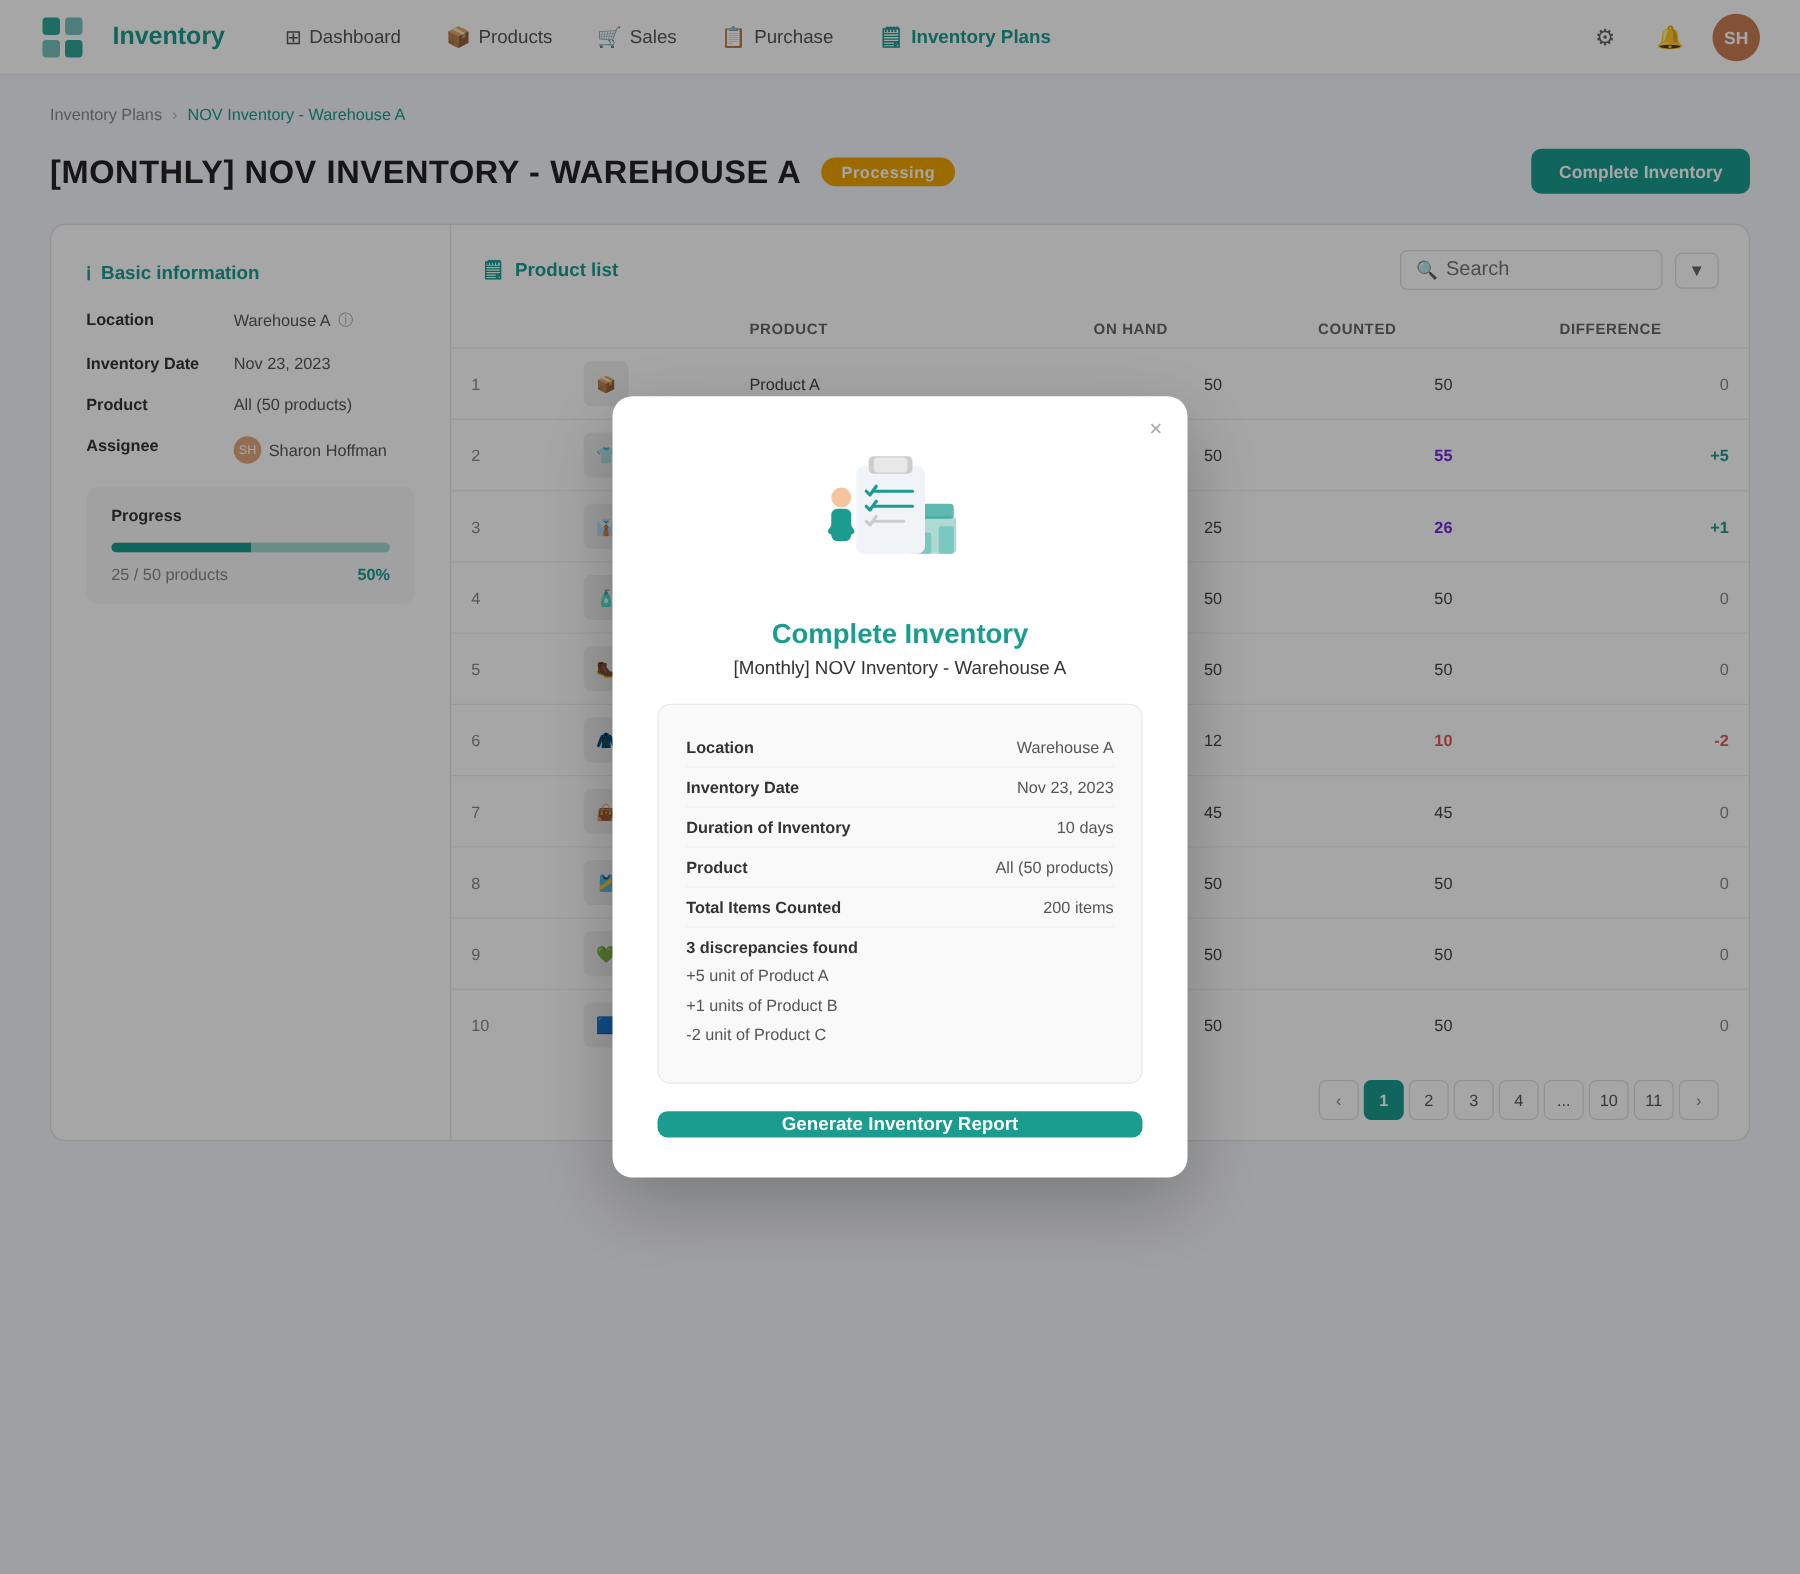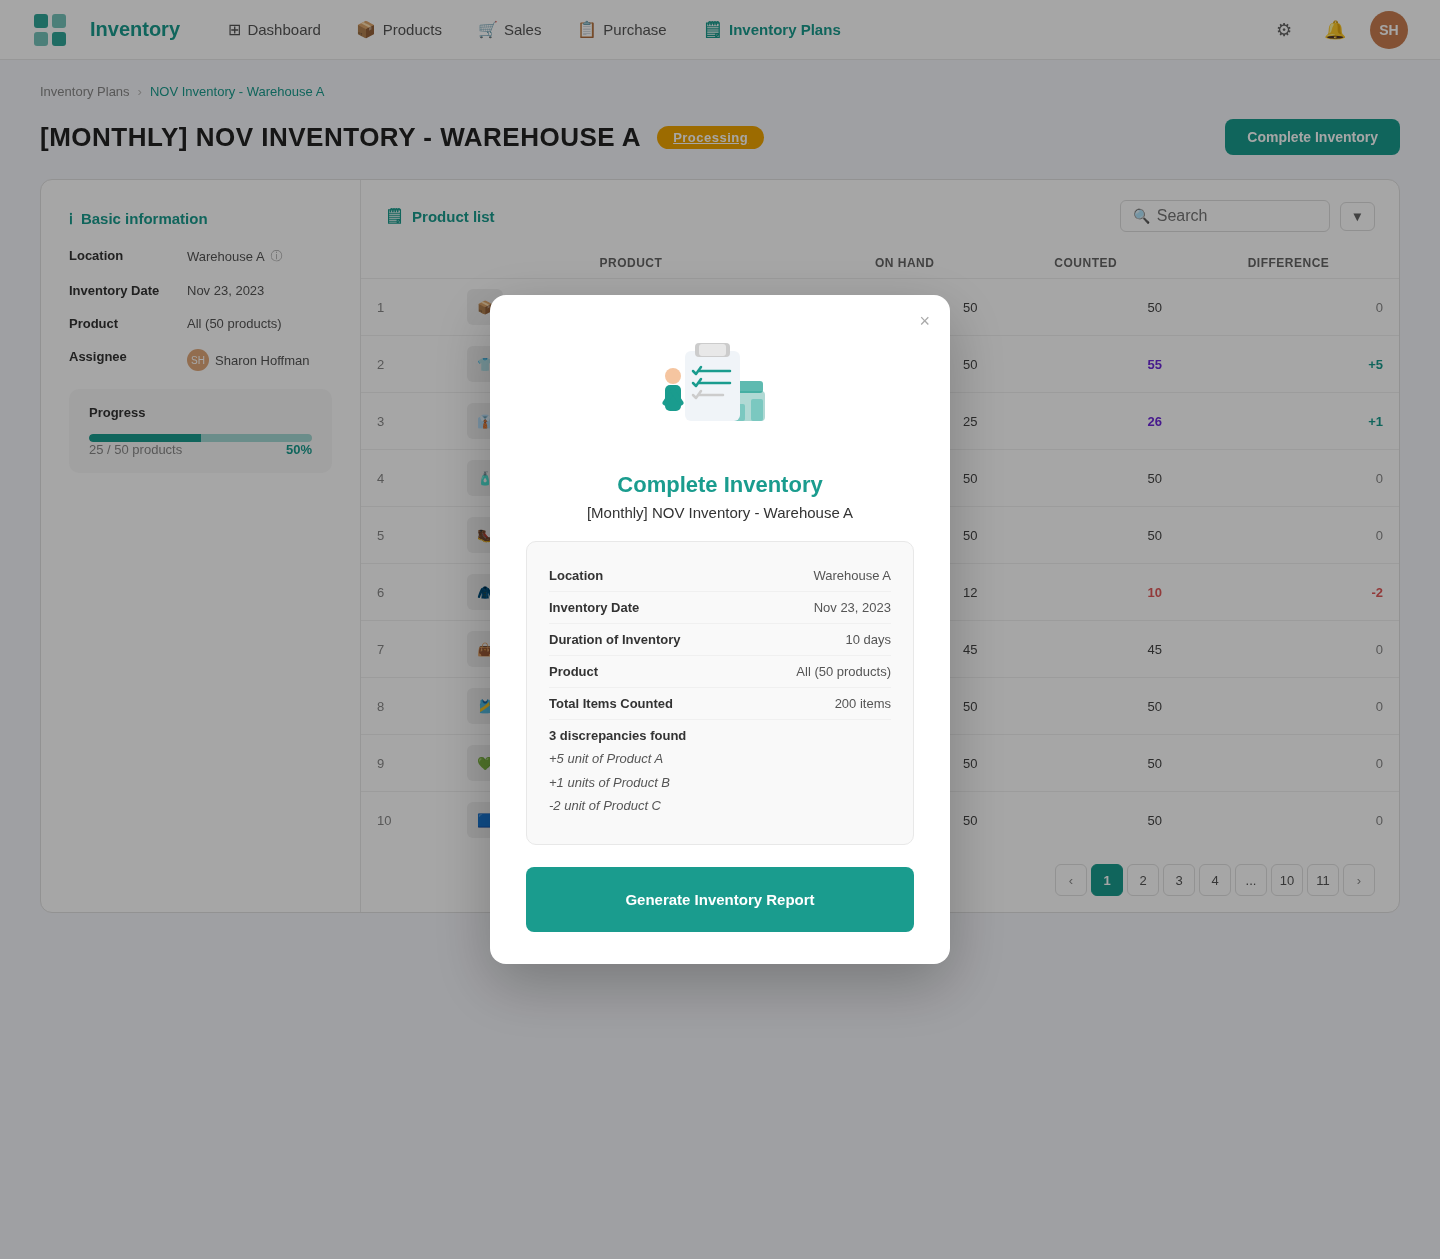--- a/index.html
+++ b/index.html
@@ -34,40 +34,40 @@
 
     
     .page { padding: 24px 40px; max-width: 1440px; }
     .breadcrumb { display: flex; align-items: center; gap: 8px; font-size: 13px; color: #888; margin-bottom: 20px; }
     .breadcrumb a { color: #888; text-decoration: none; cursor: pointer; }
     .breadcrumb .sep { color: #bbb; }
     .breadcrumb .current { color: #1a9c8e; font-weight: 500; }
 
     .page-header { display: flex; align-items: center; justify-content: space-between; margin-bottom: 24px; }
     .page-title { font-size: 26px; font-weight: 700; color: #222; letter-spacing: 0.5px; display: flex; align-items: center; gap: 16px; }
-    .badge-processing { background: #f0a500; color: #fff; border-radius: 20px; padding: 4px 16px; font-size: 13px; font-weight: 600; text-decoration: underline; }
+    .badge-processing { background: #f0a500; color: #fff; border-radius: 20px; padding: 4px 16px; font-size: 13px; font-weight: 600; }
     .btn-complete { background: #1a9c8e; color: #fff; border: none; border-radius: 8px; padding: 10px 22px; font-size: 14px; font-weight: 600; cursor: pointer; }
 
     
     .content-grid { display: grid; grid-template-columns: 320px 1fr; gap: 0; background: #fff; border-radius: 12px; border: 1px solid #e0e0e0; overflow: hidden; }
 
     
     .left-panel { padding: 28px; border-right: 1px solid #e8e8e8; }
     .section-title { font-size: 15px; font-weight: 700; color: #1a9c8e; display: flex; align-items: center; gap: 8px; margin-bottom: 20px; }
     .info-row { display: flex; margin-bottom: 18px; gap: 8px; }
     .info-label { font-weight: 600; color: #333; min-width: 110px; font-size: 13px; }
     .info-value { color: #555; font-size: 13px; display: flex; align-items: center; gap: 6px; }
     .info-icon { color: #aaa; font-size: 12px; cursor: pointer; }
     .assignee-avatar { width: 22px; height: 22px; border-radius: 50%; background: #e0a87a; display: flex; align-items: center; justify-content: center; font-size: 10px; color: #fff; }
     .progress-card { background: #f8f8f8; border-radius: 10px; padding: 16px 20px; margin-top: 12px; }
     .progress-label { font-size: 13px; font-weight: 600; color: #333; margin-bottom: 14px; }
     .progress-bar-bg { background: #e0e0e0; border-radius: 6px; height: 8px; display: flex; overflow: hidden; }
     .progress-bar-fill { background: #1a9c8e; height: 100%; border-radius: 6px 0 0 6px; }
     .progress-bar-remaining { background: #a3d9d4; height: 100%; flex: 1; border-radius: 0 6px 6px 0; }
-    .progress-info { display: flex; justify-content: space-between; font-size: 13px; color: #888; }
+    .progress-info { display: flex; justify-content: space-between; margin-top: 10px; font-size: 13px; color: #888; }
     .progress-pct { color: #1a9c8e; font-weight: 600; }
 
     
     .right-panel { display: flex; flex-direction: column; }
     .right-header { display: flex; align-items: center; justify-content: space-between; padding: 20px 24px 0; }
     .product-list-title { font-size: 15px; font-weight: 700; color: #1a9c8e; display: flex; align-items: center; gap: 8px; }
     .search-filter { display: flex; align-items: center; gap: 10px; }
     .search-box { display: flex; align-items: center; border: 1px solid #ddd; border-radius: 6px; padding: 6px 12px; gap: 6px; background: #fff; }
     .search-box input { border: none; outline: none; font-size: 16px; width: 160px; color: #666; }
     .filter-btn { border: 1px solid #ddd; border-radius: 6px; padding: 6px 10px; cursor: pointer; background: #fff; color: #666; }
@@ -110,24 +110,24 @@
     }
     .modal-illustration { text-align: center; margin-bottom: 18px; }
     .modal-title { text-align: center; font-size: 22px; font-weight: 700; color: #1a9c8e; margin-bottom: 6px; }
     .modal-subtitle { text-align: center; font-size: 15px; color: #333; margin-bottom: 20px; font-weight: 500; }
     .modal-info-box { background: #f9f9f9; border-radius: 10px; border: 1px solid #e8e8e8; padding: 18px 22px; margin-bottom: 22px; }
     .modal-row { display: flex; justify-content: space-between; padding: 8px 0; border-bottom: 1px solid #f0f0f0; font-size: 13px; }
     .modal-row:last-child { border-bottom: none; }
     .modal-row-label { font-weight: 600; color: #333; }
     .modal-row-value { color: #555; text-align: right; }
     .modal-row-discrepancy { flex-direction: column; }
-    .modal-row-discrepancy .modal-row-value { text-align: left; margin-top: 4px; line-height: 1.8; font-style: italic; }
+    .modal-row-discrepancy .modal-row-value { text-align: left; margin-top: 4px; line-height: 1.8; }
     .btn-generate {
       display: block; width: 100%; background: #1a9c8e; color: #fff;
-      border: none; border-radius: 8px; padding: 24px; font-size: 15px; font-weight: 600;
+      border: none; border-radius: 8px; padding: 2px; font-size: 15px; font-weight: 600;
       cursor: pointer; text-align: center;
     }
 
     
     .illustration { width: 130px; height: 120px; }
   </style>
 </head>
 <body>
 
 <nav class="navbar">

